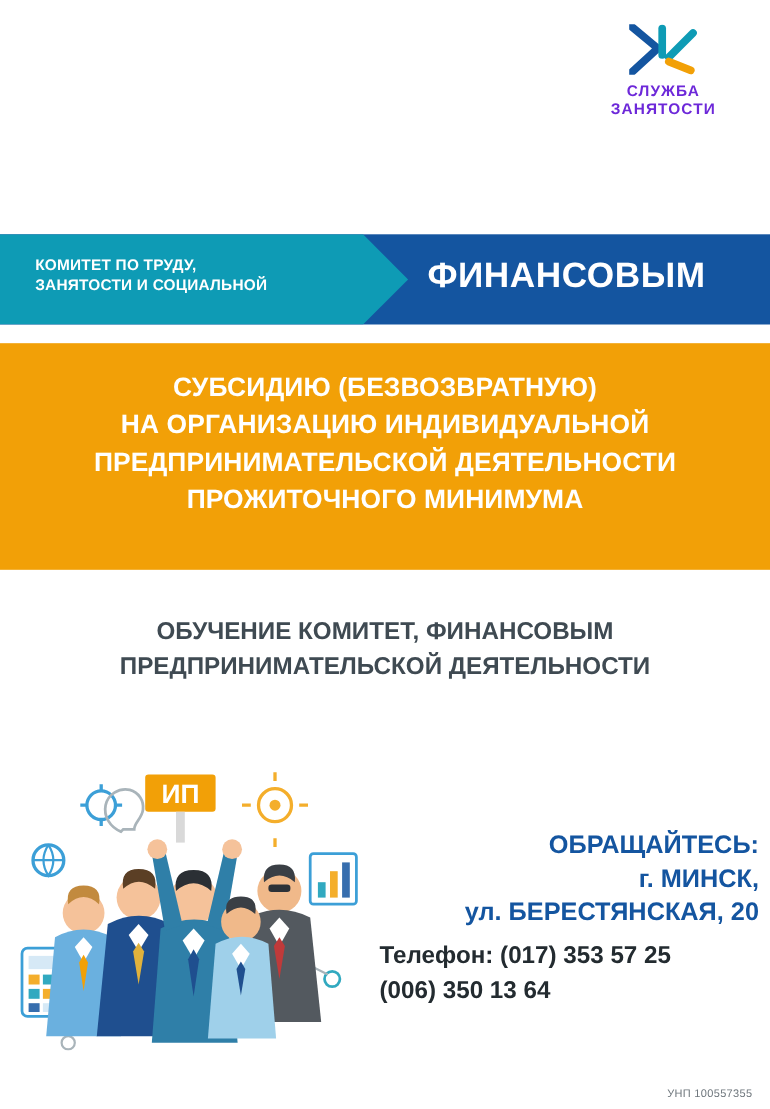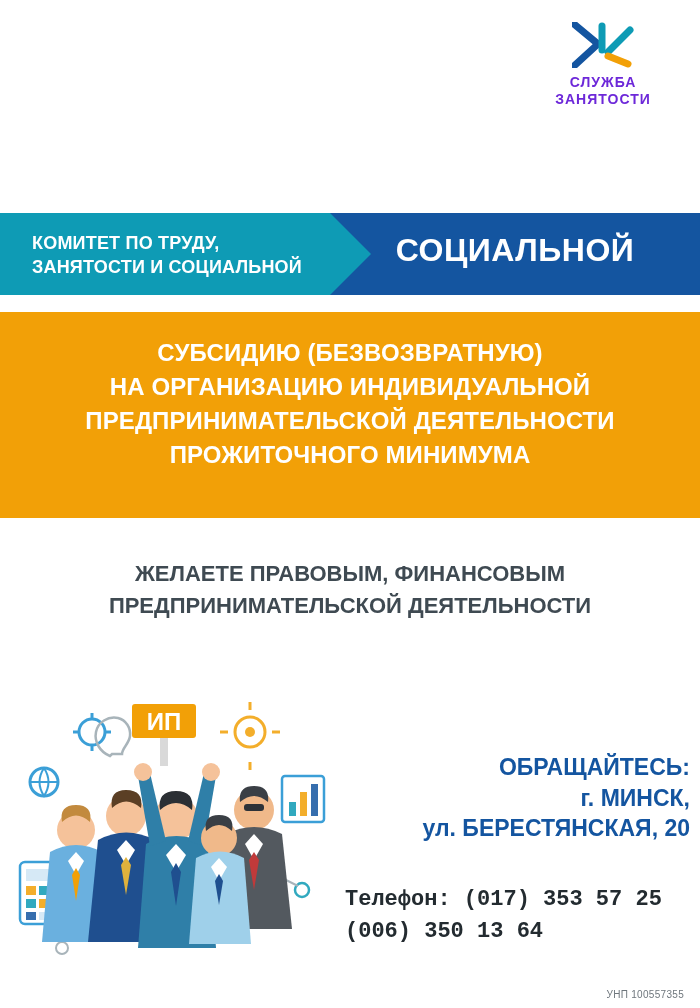--- a/index.html
+++ b/index.html
@@ -87,21 +87,21 @@
     border-top: 41px solid transparent;
     border-bottom: 41px solid transparent;
     border-left: 41px solid #0e9bb5;
   }
   .committee {
     position: absolute;
     top: 18px;
     left: 32px;
     width: 290px;
     color: #ffffff;
-    font-size: 18px;
+    font-size: 14px;
     font-weight: bold;
     line-height: 1.35;
     letter-spacing: 0.2px;
   }
   .offer-word {
     position: absolute;
     top: 19px;
     left: 355px;
     width: 320px;
     color: #ffffff;
@@ -166,26 +166,25 @@
   }
   .contacts .addr {
     color: #1455a0;
     font-size: 23px;
     font-weight: bold;
     line-height: 1.33;
     text-align: right;
   }
   .contacts .addr span { display: block; }
   .contacts .phones {
-    margin-top: 40px;
+    margin-top: 8px;
     color: #232b30;
     font-size: 22px;
     font-weight: bold;
     line-height: 1.45;
-    font-family: Liberation Mono, monospace;
   }
   .contacts .phones span { display: block; }
 
   
   .unp {
     position: absolute;
     right: 16px;
     bottom: 8px;
     color: #6e767c;
     font-size: 10px;
@@ -210,34 +209,34 @@
     <div class="logo-text">ЗАНЯТОСТИ</div>
   </div>
 
 
   <div class="band-offer">
     <div class="band-offer-left"></div>
     <div class="committee">
       <div>КОМИТЕТ ПО ТРУДУ,</div>
       <div>ЗАНЯТОСТИ И СОЦИАЛЬНОЙ</div>
     </div>
-    <div class="offer-word">СОЦИАЛЬНОЙ</div>
+    <div class="offer-word">ФИНАНСОВЫМ</div>
   </div>
 
   <div class="band-subsidy">
     <div class="subsidy-text">
       <span>СУБСИДИЮ (БЕЗВОЗВРАТНУЮ)</span>
       <span>НА ОРГАНИЗАЦИЮ ИНДИВИДУАЛЬНОЙ</span>
       <span>ПРЕДПРИНИМАТЕЛЬСКОЙ ДЕЯТЕЛЬНОСТИ</span>
       <span>ПРОЖИТОЧНОГО МИНИМУМА</span>
     </div>
   </div>
 
   <div class="training">
-    <span>ЖЕЛАЕТЕ ПРАВОВЫМ, ФИНАНСОВЫМ</span>
+    <span>ОБУЧЕНИЕ КОМИТЕТ, ФИНАНСОВЫМ</span>
     <span>ПРЕДПРИНИМАТЕЛЬСКОЙ ДЕЯТЕЛЬНОСТИ</span>
   </div>
 
   <div class="illustration">
     <svg width="320" height="265" viewBox="0 0 320 265" xmlns="http://www.w3.org/2000/svg">
 
       <g opacity="0.85">
         <circle cx="30" cy="92" r="14" fill="none" stroke="#1a8fd1" stroke-width="3"></circle>
         <path d="M16 92 H44 M30 78 q9 14 0 28 q-9 -14 0 -28" stroke="#1a8fd1" stroke-width="2" fill="none"></path>
         <circle cx="78" cy="42" r="13" fill="none" stroke="#1a8fd1" stroke-width="3"></circle>

